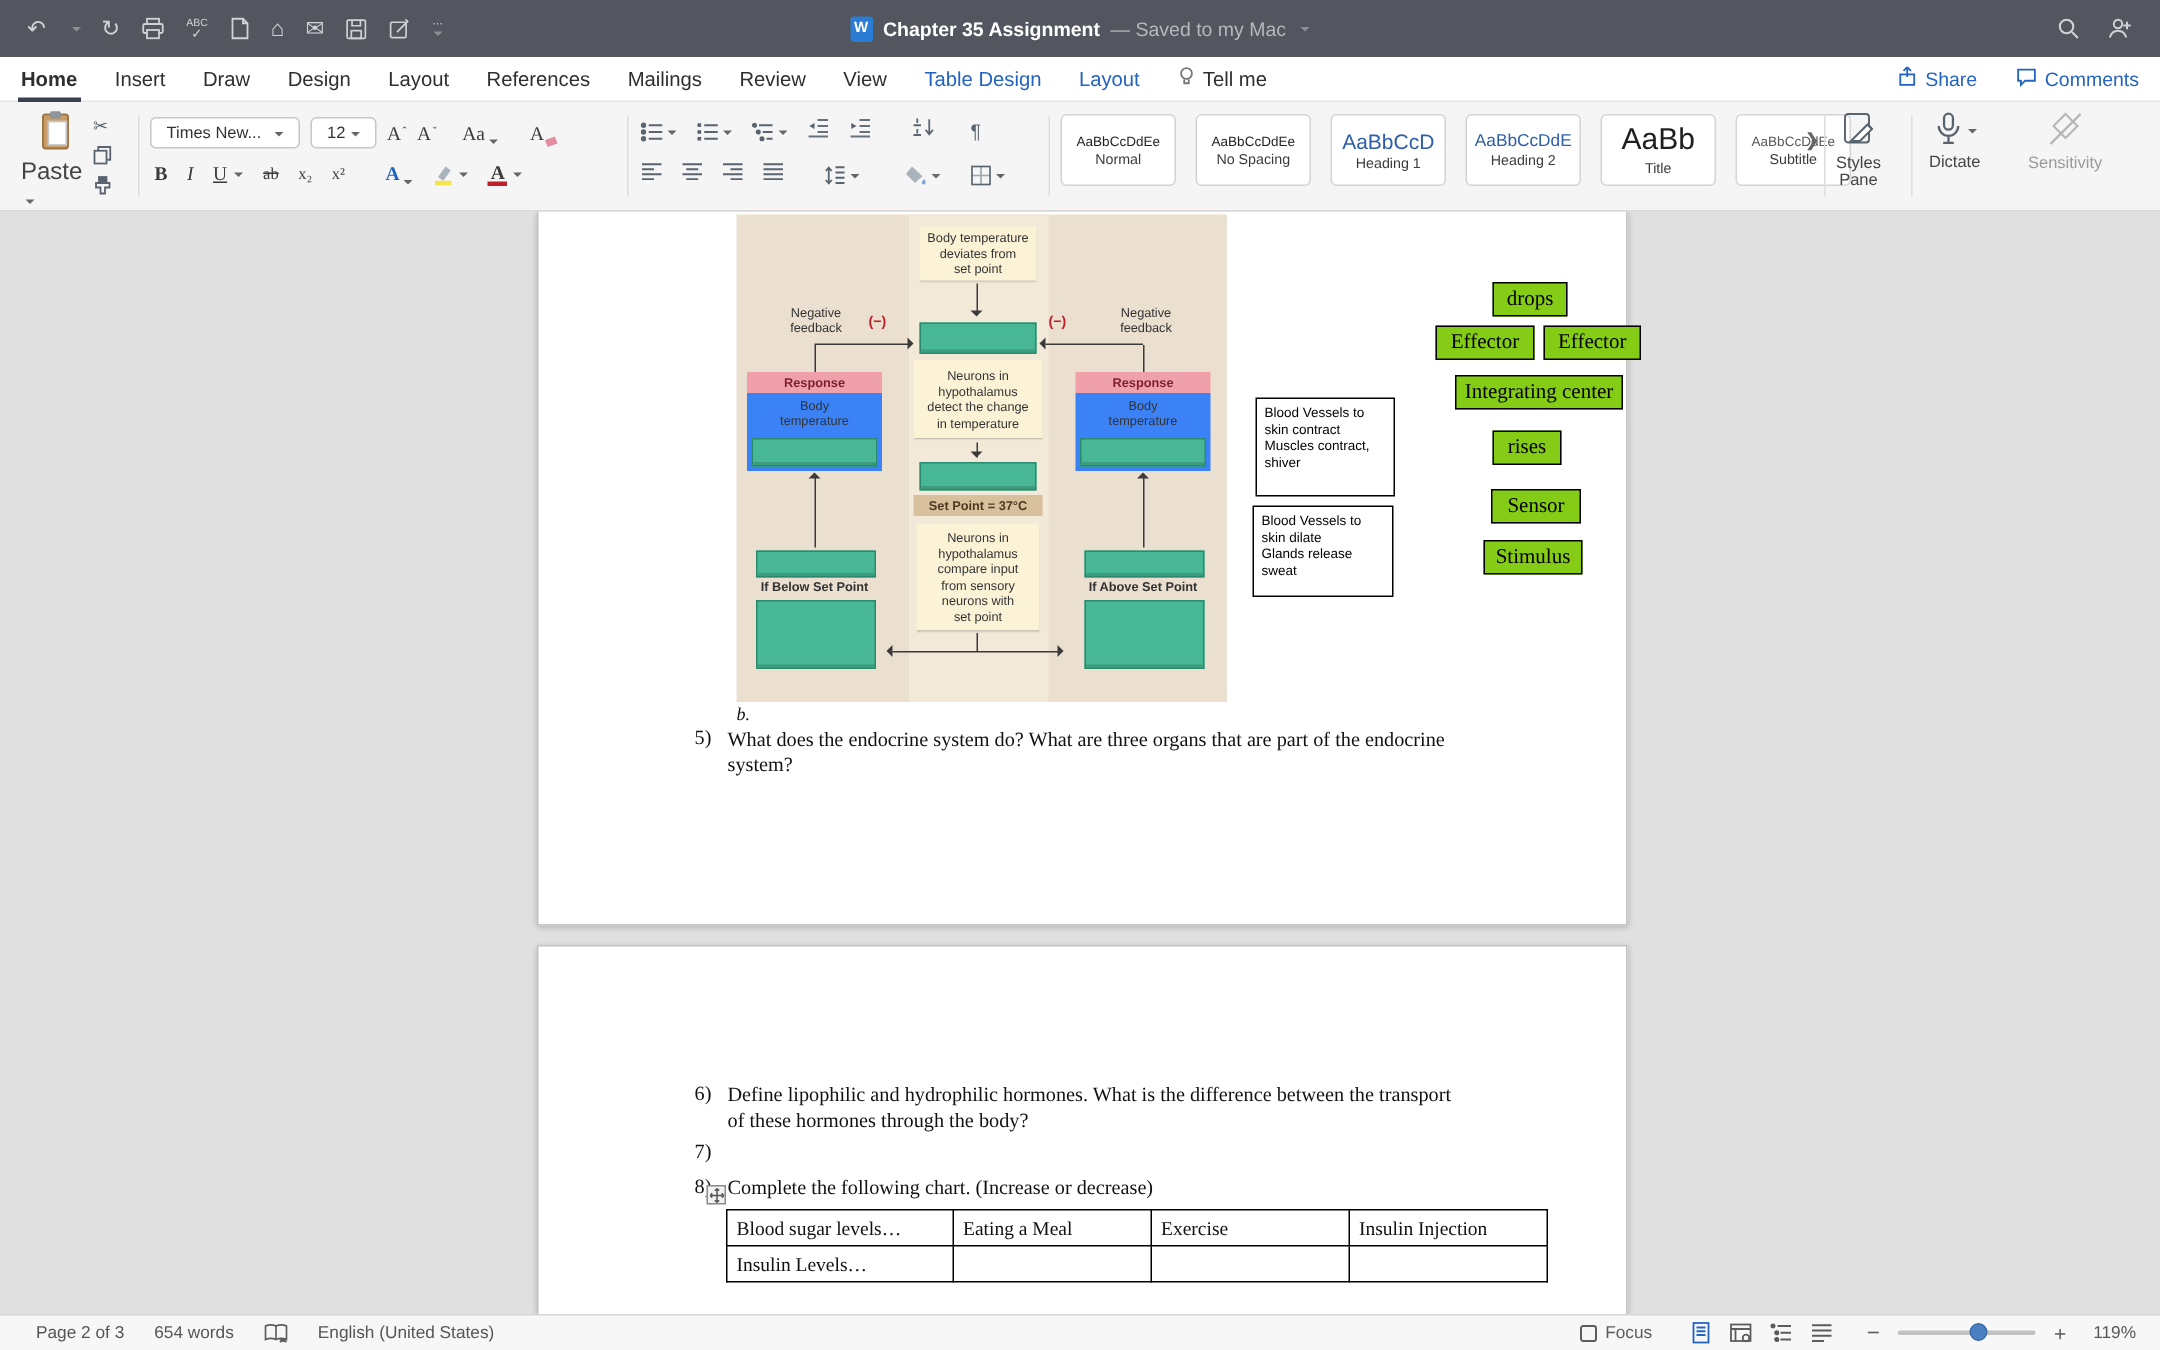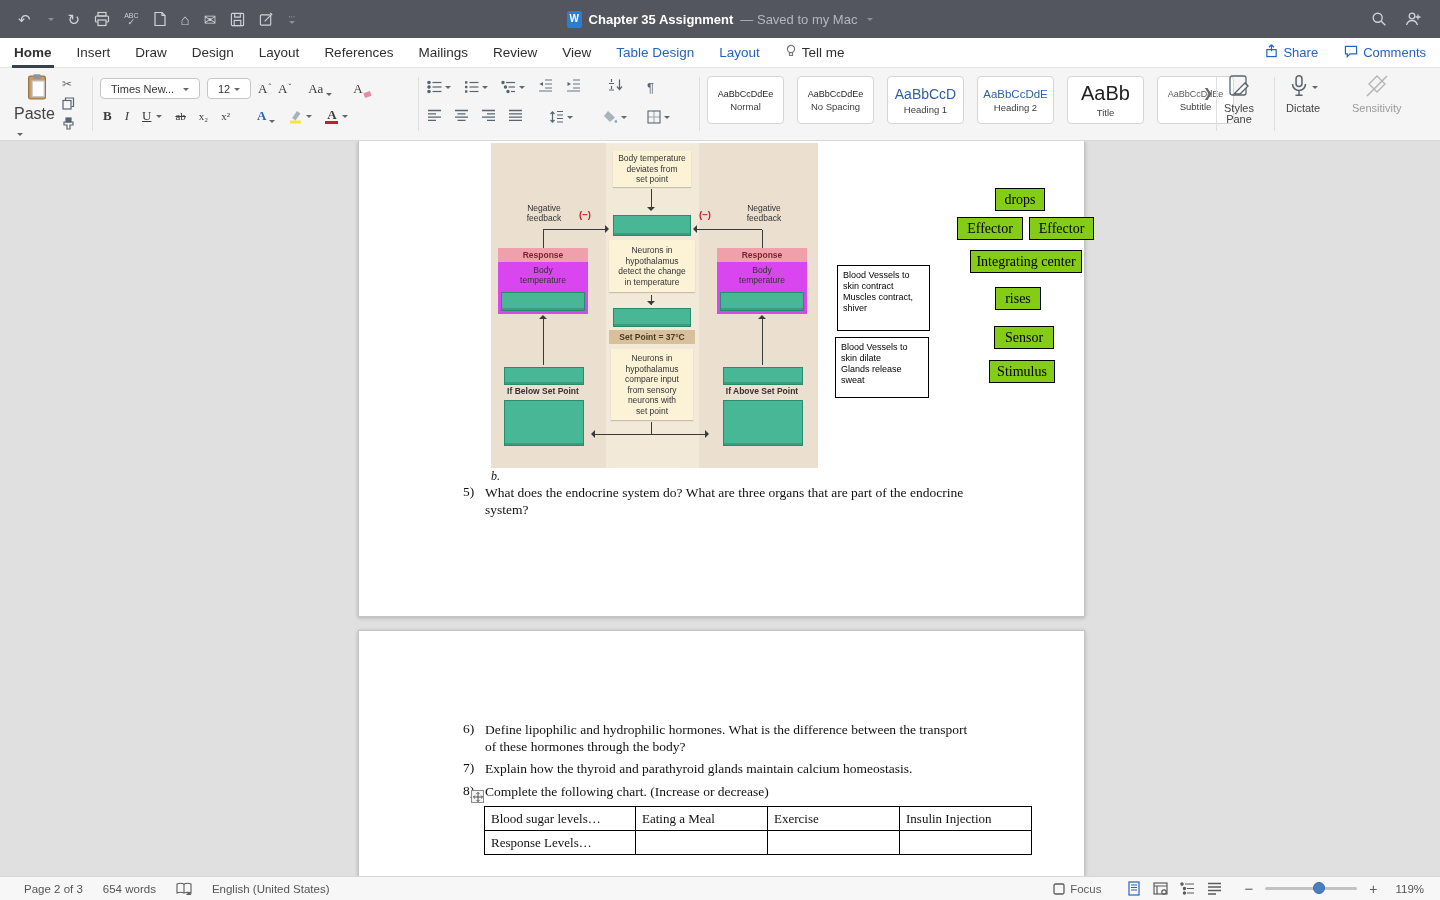--- a/index.html
+++ b/index.html
@@ -59,21 +59,21 @@
   .page1 { top:0; height:476px; border-top:none; }
   .page2 { top:489px; height:246px; border-bottom:none; }
   .serif { font-family:"Liberation Serif", serif; color:#111; }
 
   
   .diag { position:absolute; left:132px; top:2px; width:327px; height:325px; background:#ebdfcf; }
   .diagcol { position:absolute; left:115px; top:0; width:93px; height:325px; background:#f3e9d8; }
   .ybox { position:absolute; background:#fcf3d7; box-shadow:0 1px 1px rgba(0,0,0,.18); font-size:8.5px; line-height:10.5px; text-align:center; color:#333; display:flex; align-items:center; justify-content:center; padding:2px; }
   .teal { position:absolute; background:#48b795; border:1px solid #2a8a6e; box-shadow:inset 0 -2px 0 rgba(0,0,0,.15); }
   .pinkhdr { position:absolute; background:#f0a0ab; color:#7c1f33; font-weight:bold; font-size:8.5px; text-align:center; line-height:14px; }
-  .pinkbody { position:absolute; background:#d946ef; font-size:8.5px; line-height:10px; text-align:center; color:#333; padding-top:3px; }
+  .pinkbody { position:absolute; background:#3b82f6; font-size:8.5px; line-height:10px; text-align:center; color:#333; padding-top:3px; }
   .setpt { position:absolute; background:#d9c09c; color:#4a3a20; font-weight:bold; font-size:8.5px; text-align:center; line-height:14px; }
   .dtext { position:absolute; font-size:8.5px; line-height:10px; text-align:center; color:#333; }
   .dminus { position:absolute; font-size:9.5px; font-weight:bold; color:#c02ataff; color:#c0202a; }
   .vl { position:absolute; width:1px; background:#3a3a3a; }
   .hl { position:absolute; height:1px; background:#3a3a3a; }
   .arw { position:absolute; width:0; height:0; border:4px solid transparent; }
   .arw.d { border-top-color:#3a3a3a; } .arw.u { border-bottom-color:#3a3a3a; }
   .arw.l { border-right-color:#3a3a3a; } .arw.r { border-left-color:#3a3a3a; }
 
   .wlabel { position:absolute; background:#84cc16; border:1px solid #000; display:flex; align-items:center; justify-content:center; font-family:"Liberation Serif", serif; font-size:14px; color:#000;margin-left:24px; }
@@ -519,40 +519,39 @@
     <span class="qnum" style="left:104px;top:343px;">5)</span>
     <div class="qtext pre" style="left:126px;top:343px;width:520px;">What does the endocrine system do? What are three organs that are part of the endocrine
 system?</div>
   </div>
 
   <div class="page page2">
     <span class="qnum" style="left:104px;top:90px;">6)</span>
     <div class="qtext pre" style="left:126px;top:90px;width:525px;">Define lipophilic and hydrophilic hormones. What is the difference between the transport
 of these hormones through the body?</div>
     <span class="qnum" style="left:104px;top:129px;">7)</span>
-    <div class="qtext" style="left:126px;top:129px;width:525px;">Explain how the thyroid and parathyroid glands maintain calcium homeostasis.</div>
     <span class="qnum" style="left:104px;top:152px;">8)</span>
     <div class="qtext" style="left:126px;top:152px;width:525px;">Complete the following chart. (Increase or decrease)</div>
 
     <div class="movehandle">
       <svg width="10" height="10" viewBox="0 0 12 12" stroke="#555" stroke-width="1.2" fill="none">
           <path d="M6 0.5v11M0.5 6h11M6 0.5L4.3 2.2M6 0.5L7.7 2.2M6 11.5L4.3 9.8M6 11.5L7.7 9.8M0.5 6L2.2 4.3M0.5 6L2.2 7.7M11.5 6L9.8 4.3M11.5 6L9.8 7.7"></path>
         </svg>
     </div>
 
     <table class="dtable">
       <tbody>
           <tr>
         <td style="width:151px;">Blood sugar levels…</td>
         <td style="width:132px;">Eating a Meal</td>
         <td style="width:132px;">Exercise</td>
         <td style="width:132px;">Insulin Injection</td>
       </tr>
       <tr>
-        <td>Response Levels…</td>
+        <td>Insulin Levels…</td>
         <td></td>
         <td></td>
         <td></td>
       </tr>
     </tbody>
       </table>
   </div>
 </div>
 
 <div class="statusbar">

